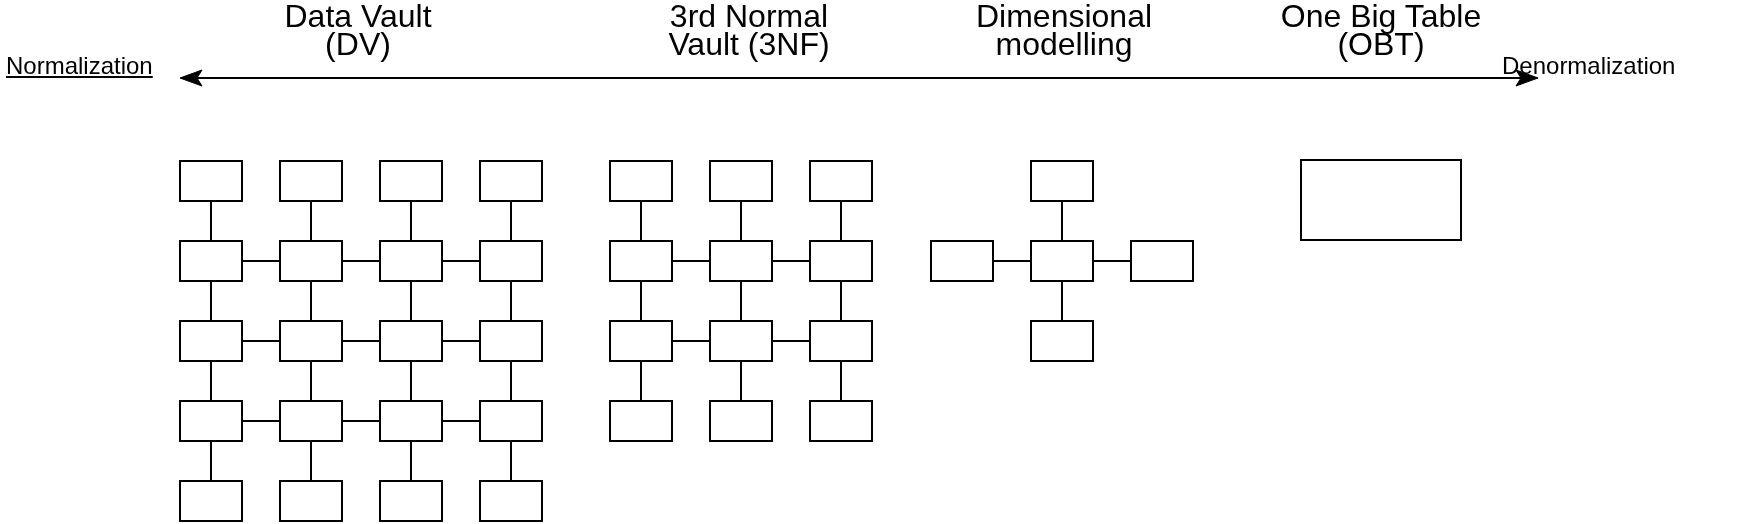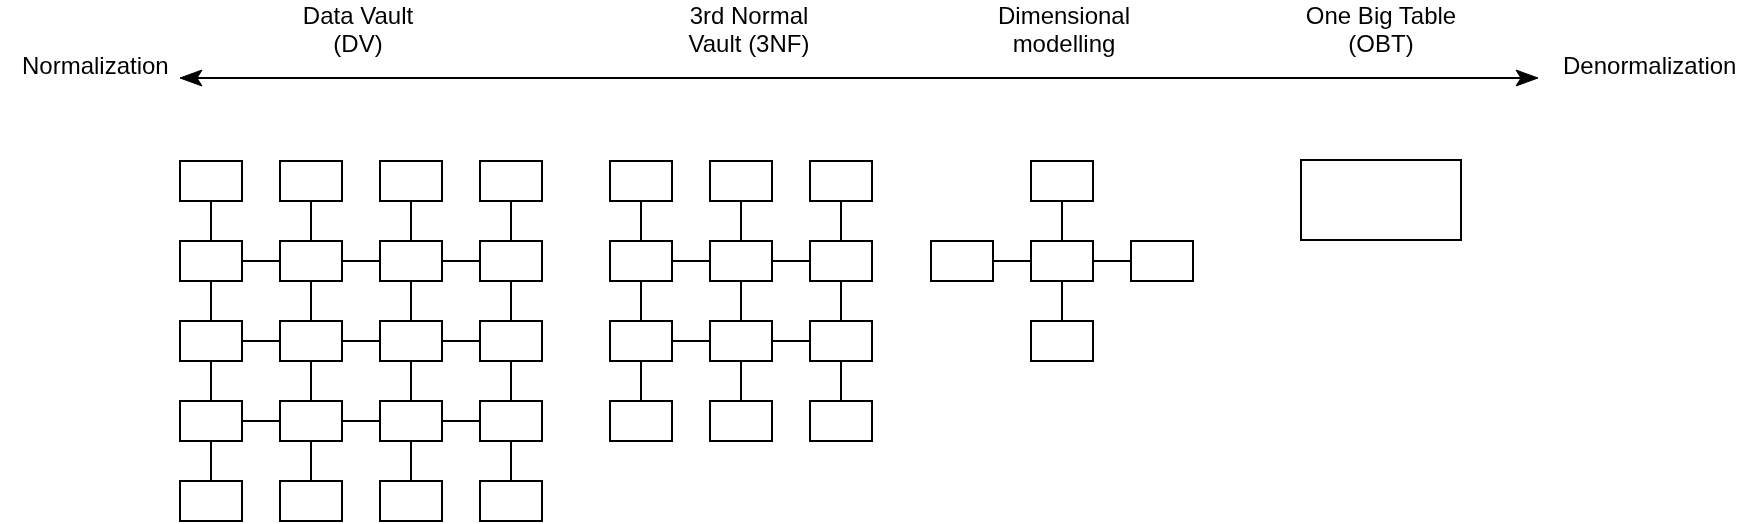--- a/index.html
+++ b/index.html
@@ -14,21 +14,21 @@
     background: #ffffff;
     overflow: hidden;
     font-family: "Liberation Sans", "DejaVu Sans", sans-serif;
     color: #000000;
   }
   .approach-label {
     position: absolute;
     top: 2px;
     transform: translateX(-50%);
     text-align: center;
-    font-size: 24px;
+    font-size: 32px;
     line-height: 28px;
     white-space: nowrap;
   }
   .axis-label {
     position: absolute;
     top: 52px;
     font-size: 24px;
     line-height: 28px;
     white-space: nowrap;
   }
@@ -67,22 +67,22 @@
   </div>
   <div class="approach-label" style="left: 1381px;">
     <div>One Big Table</div>
     <div>(OBT)</div>
   </div>
   <div class="approach-label" style="left: 1064px;">
     <div>Dimensional</div>
     <div>modelling</div>
   </div>
 
-  <div class="axis-label" id="axis-left" style="left: 22px;">Normalization</div>
-  <div class="axis-label" id="axis-right" style="left: 1563px; text-align: center;">Denormalization</div>
+  <div class="axis-label" id="axis-left" style="left: 6px; text-decoration: underline;">Normalization</div>
+  <div class="axis-label" id="axis-right" style="left: 1502px; text-align: center;">Denormalization</div>
 
   <svg id="scene" width="1742" height="524" viewBox="0 0 1742 524">
       <line x1="197" y1="78" x2="1521" y2="78"></line>
       <polygon points="180,78 202,70 197,78 202,86"></polygon>
       <polygon points="1538,78 1516,70 1521,78 1516,86"></polygon>
       <g>
         <line x1="211" y1="201" x2="211" y2="241"></line>
         <line x1="311" y1="201" x2="311" y2="241"></line>
         <line x1="411" y1="201" x2="411" y2="241"></line>
         <line x1="511" y1="201" x2="511" y2="241"></line>

